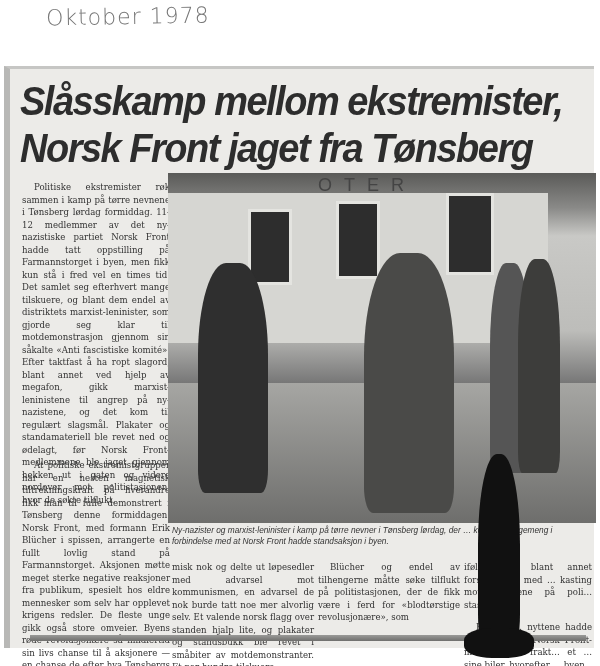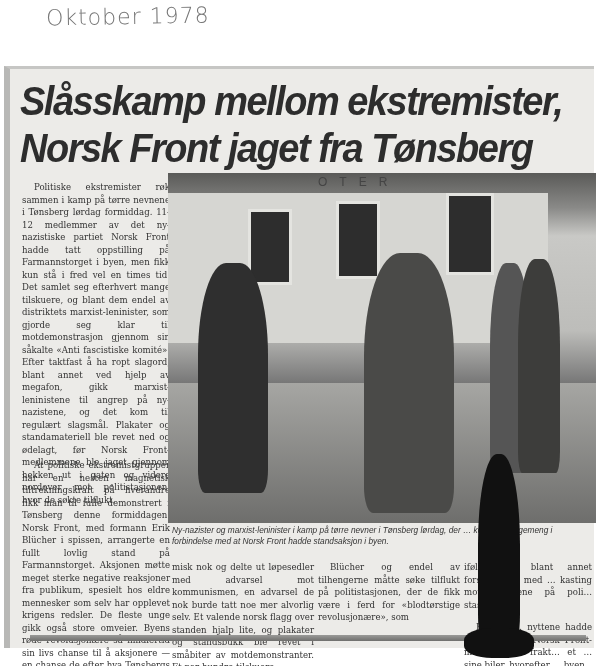--- a/index.html
+++ b/index.html
@@ -34,21 +34,21 @@
   .col1 { left: 12px; top: 112px; width: 148px; }
   .col1b { left: 12px; top: 390px; width: 148px; }
   .photo {
     position: absolute; left: 158px; top: 104px; width: 428px; height: 350px;
     background: linear-gradient(180deg, #5a5a58 0%, #8a8a88 10%, #c9c9c6 18%, #bdbdba 45%, #777 60%, #9a9a98 75%, #5e5e5c 100%);
     overflow: hidden;
   }
   .photo .building {
     position: absolute; left: 0; top: 20px; width: 380px; height: 150px; background: #d6d6d2;
   }
-  .photo .sign { position: absolute; left: 150px; top: 2px; font-family: "Liberation Sans", sans-serif; font-size: 12px; letter-spacing: 12px; color: #444; }
+  .photo .sign { position: absolute; left: 150px; top: 2px; font-family: "Liberation Sans", sans-serif; font-size: 18px; letter-spacing: 12px; color: #444; }
   .photo .win { position: absolute; background: #2d2d2d; border: 3px solid #e4e4e0; }
   .photo .figure { position: absolute; border-radius: 40% 40% 10% 10%; }
   .photo .shade { position: absolute; left: 0; bottom: 0; width: 100%; height: 140px; background: linear-gradient(180deg, #a6a6a3, #6e6e6c); }
   .caption {
     position: absolute; left: 162px; top: 456px; width: 422px;
     font-family: "Liberation Sans", sans-serif; font-style: italic; font-size: 8.3px; line-height: 11px; color: #333;
   }
   .col2 { left: 162px; top: 492px; width: 142px; }
   .col3 { left: 308px; top: 492px; width: 142px; }
   .col4 { left: 454px; top: 492px; width: 128px; }

